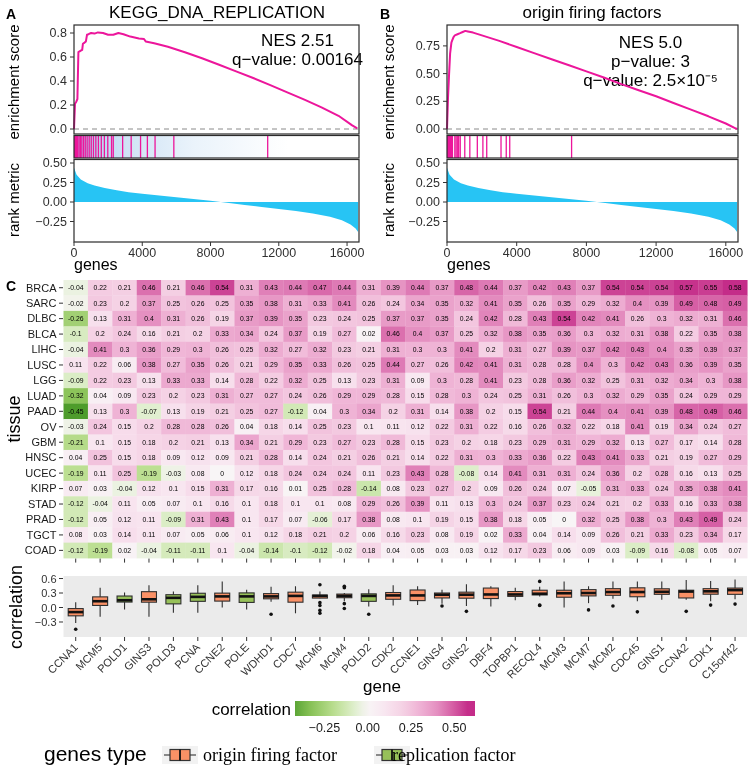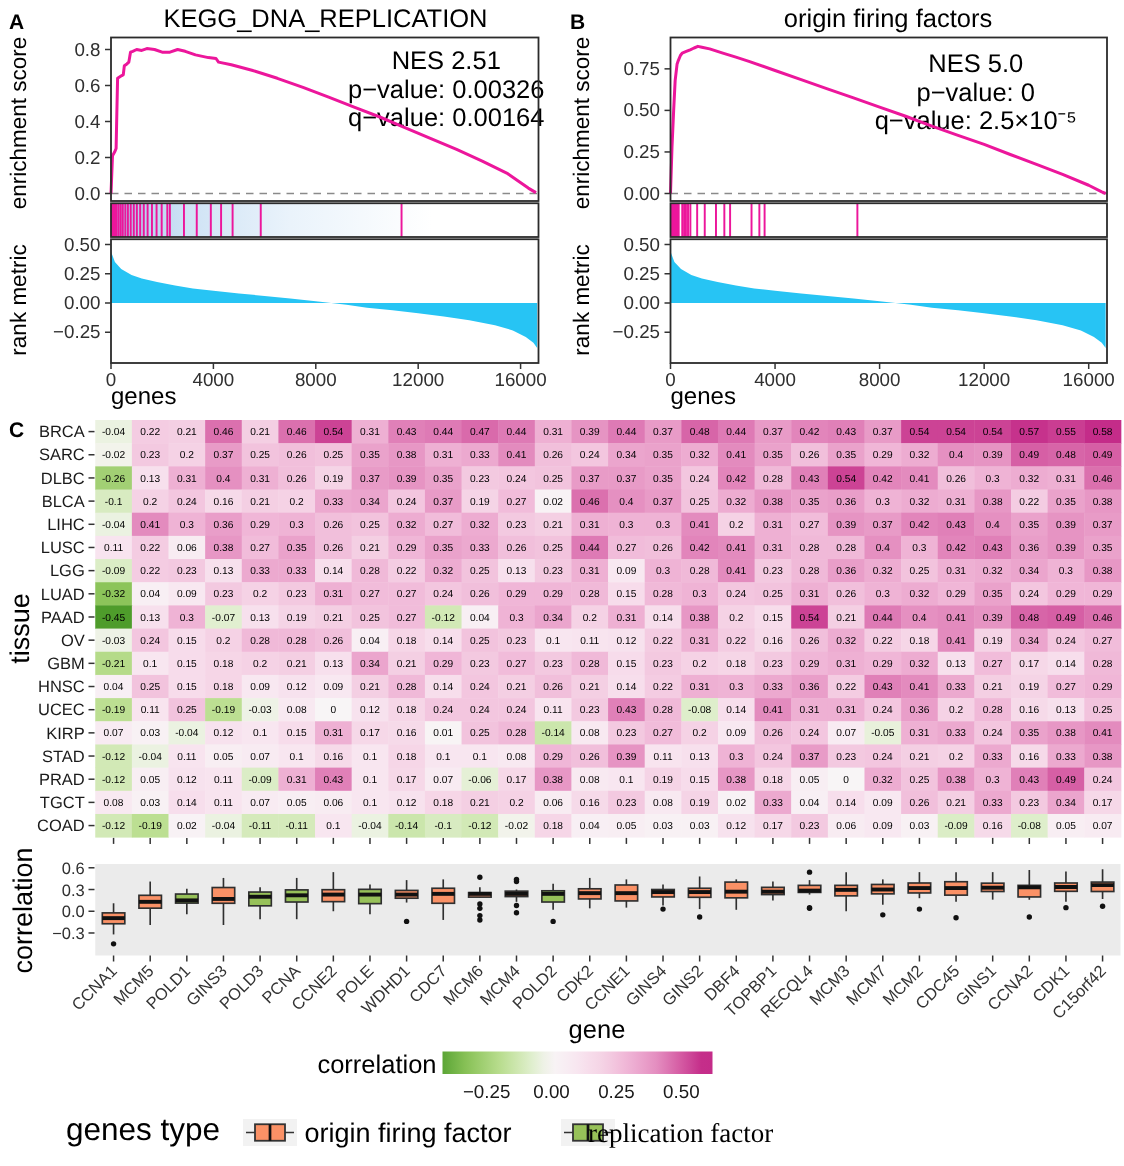--- a/index.html
+++ b/index.html
@@ -29,39 +29,38 @@
 
   <span class="plabel" style="left:6px;top:6px;">A</span>
   <span class="plabel" style="left:380px;top:6px;">B</span>
   <span class="plabel" style="left:6px;top:278px;">C</span>
 
   <div class="ptitle" style="left:445px;top:3px;width:294px;">origin firing factors</div>
   <div class="ptitle" style="left:74px;top:3px;width:286px;">KEGG_DNA_REPLICATION</div>
 
   <div class="stats" style="left:210px;top:31px;width:175px;">
     <div>NES 2.51</div>
-    <div>p−value: 0.00326</div>
     <div>q−value: 0.00164</div>
   </div>
   <div class="stats" style="left:563px;top:33px;width:175px;">
     <div>NES 5.0</div>
-    <div>p−value: 0</div>
+    <div>p−value: 3</div>
     <div>q−value: 2.5×10⁻⁵</div>
   </div>
 
   <div class="rot axtitle" style="left:13px;top:82px;">enrichment score</div>
   <div class="rot axtitle" style="left:13px;top:200px;">rank metric</div>
   <div class="rot axtitle" style="left:388px;top:82px;">enrichment score</div>
   <div class="rot axtitle" style="left:388px;top:200px;">rank metric</div>
   <div class="rot bigrot" style="left:14px;top:419px;">tissue</div>
   <div class="rot bigrot" style="left:16px;top:607px;">correlation</div>
 
   <div class="xlab" style="left:74px;top:256px;width:286px;">genes</div>
   <div class="xlab" style="left:447px;top:256px;width:292px;">genes</div>
-  <div class="genelab" style="left:298px;top:677px;width:200px;">gene</div>
+  <div class="genelab" style="left:282px;top:677px;width:200px;">gene</div>
 
   <svg id="gsea-a" width="374" height="276" style="left:0;top:0;">
       <defs>
         <linearGradient id="bgA" x1="0" y1="0" x2="1" y2="0">
           <stop offset="0%" stop-color="#A5CBEE"></stop>
           <stop offset="18%" stop-color="#CFE3F5"></stop>
           <stop offset="42%" stop-color="#EAF3FB"></stop>
           <stop offset="75%" stop-color="#FFFFFF"></stop>
           <stop offset="100%" stop-color="#FFFFFF"></stop>
         </linearGradient>
@@ -1433,21 +1432,21 @@
       <span class="corrtick" style="left: 429.231px;">0.50</span>
     </div>
 
   <span class="gtlab" style="left:44px;top:742px;">genes type</span>
   <svg id="key-origin" width="36" height="18" style="left:162px;top:746px;">
       <rect x="0" y="0" width="36" height="18" fill="#F2F2F2"></rect>
       <line x1="2" y1="9" x2="34" y2="9" stroke="#333" stroke-width="1.1"></line>
       <rect x="8" y="3.5" width="20" height="11" fill="#FA9166" stroke="#333" stroke-width="1.2"></rect>
       <line x1="18" y1="3.5" x2="18" y2="14.5" stroke="#111" stroke-width="1.8"></line>
     </svg>
-  <span class="keylab" style="left:203px;top:745px;">origin firing factor</span>
+  <span class="keylab" style="left:203px;top:745px;font-family:Liberation Serif, serif;">origin firing factor</span>
   <svg id="key-replication" width="36" height="18" style="left:374px;top:746px;">
       <rect x="0" y="0" width="36" height="18" fill="#F2F2F2"></rect>
       <line x1="2" y1="9" x2="34" y2="9" stroke="#333" stroke-width="1.1"></line>
       <rect x="8" y="3.5" width="20" height="11" fill="#97C159" stroke="#333" stroke-width="1.2"></rect>
       <line x1="18" y1="3.5" x2="18" y2="14.5" stroke="#111" stroke-width="1.8"></line>
     </svg>
   <span class="keylab" style="left:392px;top:745px;font-family:Liberation Serif, serif;">replication factor</span>
 </div>
 
 </body></html>

